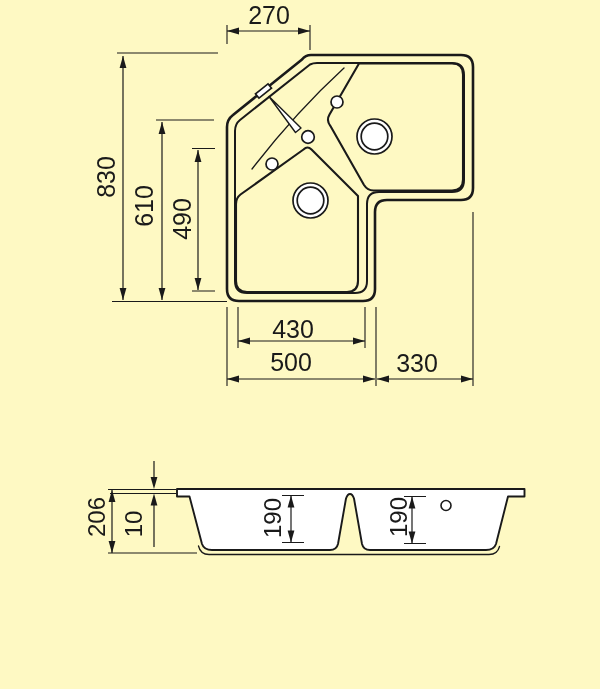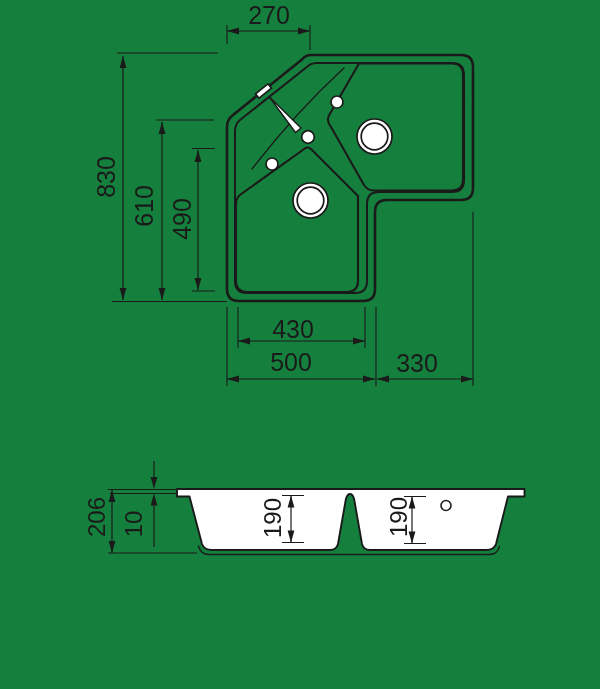--- a/index.html
+++ b/index.html
@@ -4,21 +4,21 @@
 <style>
   html, body {
     margin: 0;
     padding: 0;
     background: #ffffff;
   }
   .stage {
     position: relative;
     width: 600px;
     height: 689px;
-    background: #15803d;
+    background: #fef9c3;
     overflow: hidden;
   }
   svg { display: block; }
   .dim-label {
     font-family: "Liberation Sans", "DejaVu Sans", sans-serif;
     font-size: 25px;
     fill: #1a1a1a;
   }
   .dim-label-sm {
     font-family: "Liberation Sans", "DejaVu Sans", sans-serif;

